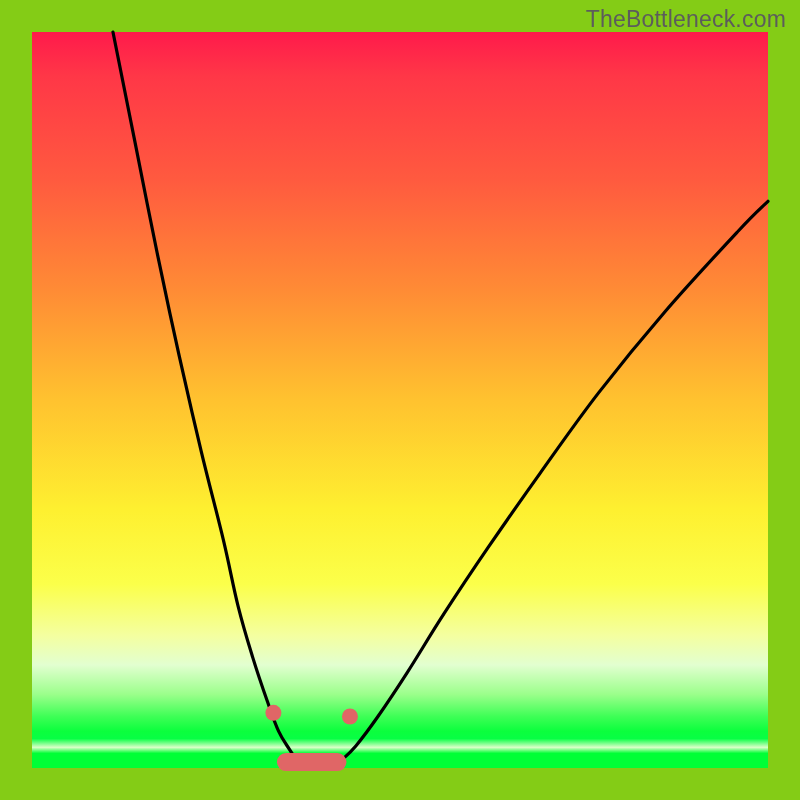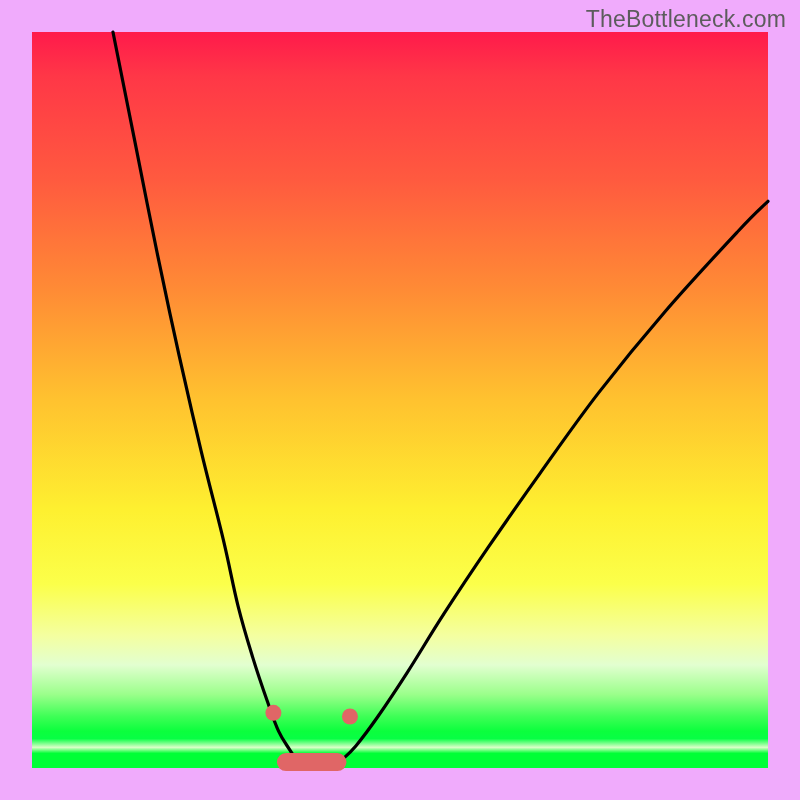--- a/index.html
+++ b/index.html
@@ -8,21 +8,21 @@
     width: 800px;
     height: 800px;
     overflow: hidden;
     background: #000;
     font-family: Arial, Helvetica, sans-serif;
   }
   .frame {
     position: absolute;
     left: 0; top: 0;
     width: 800px; height: 800px;
-    background: #f0abfc;
+    background: #84cc16;
   }
   .plot {
     position: absolute;
     left: 32px;
     top: 32px;
     width: 736px;
     height: 736px;
     
     background:
       linear-gradient(to bottom,

